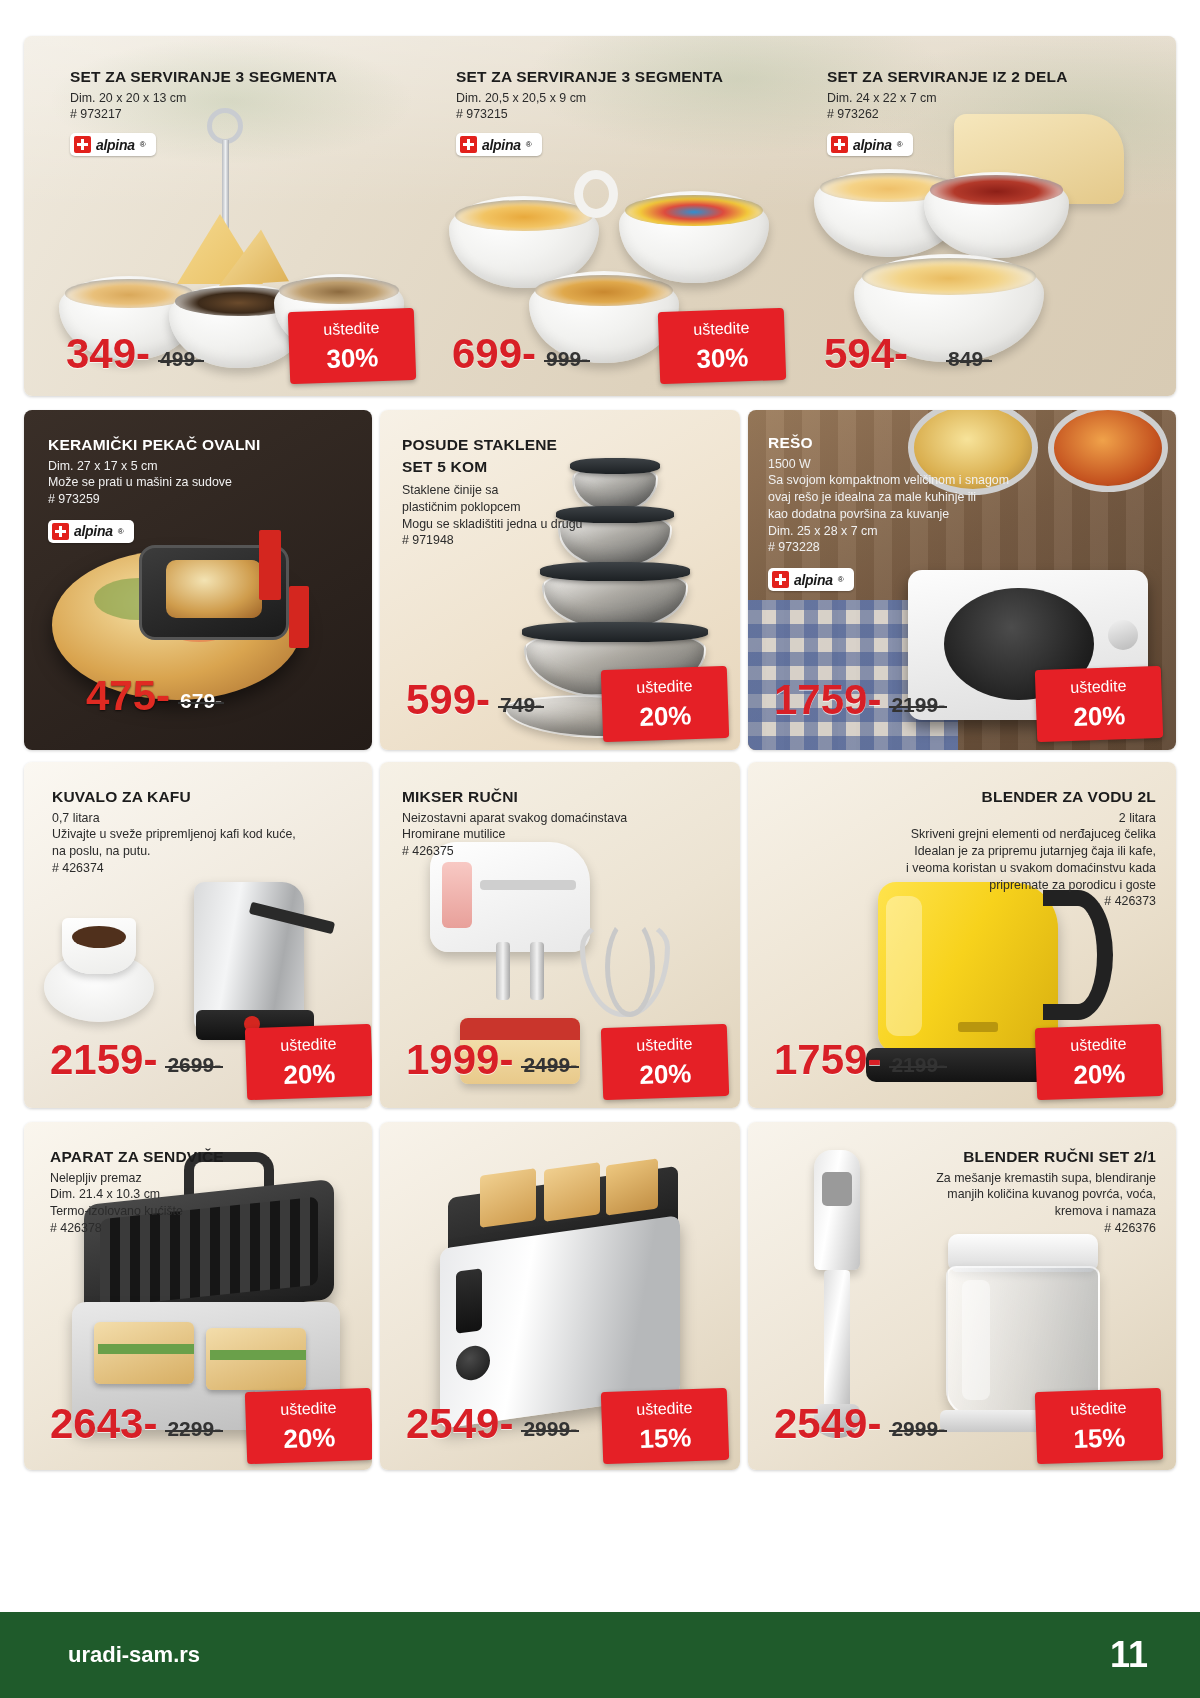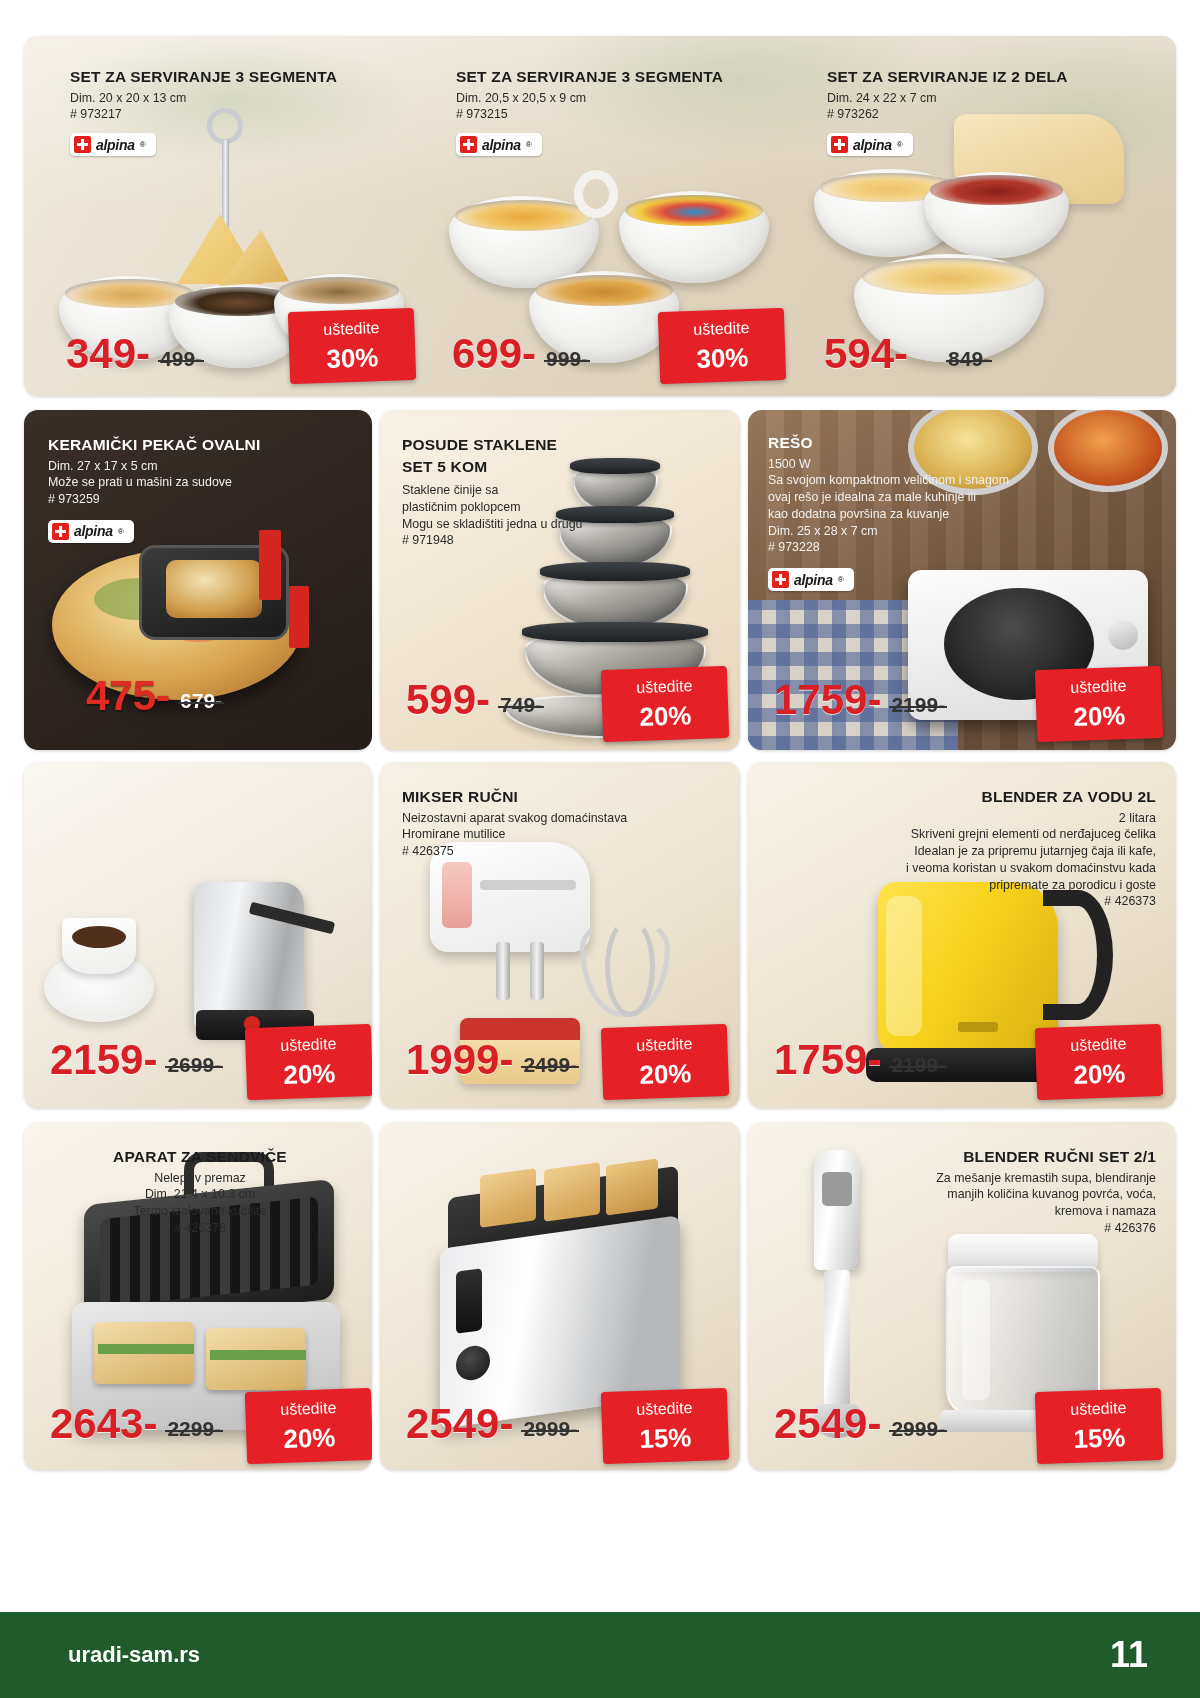--- a/index.html
+++ b/index.html
@@ -9,21 +9,21 @@
     background: #ffffff;
     font-family: "Liberation Sans", sans-serif;
     position: relative;
     overflow: hidden;
   }
   .page { position: relative; width: 1200px; height: 1698px; }
 
   
   .card {
     position: absolute;
-    border-radius: 14px;
+    border-radius: 8px;
     overflow: hidden;
     background: linear-gradient(150deg,#f7f1e6 0%, #efe3cf 55%, #e7d6bb 100%);
     box-shadow: 0 1px 3px rgba(0,0,0,.18);
   }
   .card.dark { background: linear-gradient(150deg,#3a2f28 0%, #241c18 100%); }
   .card.photo-top { }
 
   .card-text { position: absolute; z-index: 6; }
   .ttl {
     font-weight: bold;
@@ -392,20 +392,27 @@
       <div style="position:absolute;left:18px;top:36px;width:74px;height:56px;border-radius:6px 6px 40% 40%;
                   background:linear-gradient(170deg,#ffffff,#ededeb);box-shadow:0 4px 7px rgba(0,0,0,.18);"></div>
       <div style="position:absolute;left:28px;top:44px;width:54px;height:22px;border-radius:50%;background:#50301c;"></div>
       <div style="position:absolute;left:150px;top:0px;width:110px;height:150px;border-radius:10px 22px 12px 12px;
                   background:linear-gradient(100deg,#d9dadb,#f4f5f6 35%,#a9abad 75%,#cfd0d1);box-shadow:0 6px 12px rgba(0,0,0,.25);"></div>
       <div style="position:absolute;left:205px;top:30px;width:86px;height:12px;background:#2a2a2a;transform:rotate(14deg);border-radius:3px;"></div>
       <div style="position:absolute;left:152px;top:128px;width:118px;height:30px;border-radius:6px;background:linear-gradient(180deg,#2c2c2c,#111);"></div>
       <div style="position:absolute;left:200px;top:134px;width:16px;height:16px;border-radius:50%;background:#d4261f;"></div>
     </div>
 
+    <div class="card-text" style="left:28px; top:26px; width:300px;">
+      <div class="ttl">KUVALO ZA KAFU</div>
+      <div class="sub">0,7 litara</div>
+      <div class="sub">Uživajte u sveže pripremljenoj kafi kod kuće,</div>
+      <div class="sub">na poslu, na putu.</div>
+      <div class="sub code"># 426374</div>
+    </div>
 
     <div class="pricebox" style="left:26px; bottom:28px;margin-top:22px;">
       <div class="price-new">2159-</div>
       <div class="price-old">2699-</div>
     </div>
     <div class="badge" style="left:222px; bottom:10px;">
       <div class="u">uštedite</div>
       <div class="p"><span>20</span><span>%</span></div>
     </div>
   </div>
@@ -491,21 +498,21 @@
       <div style="position:absolute;left:18px;top:150px;width:268px;height:128px;border-radius:14px;
                   background:linear-gradient(170deg,#e9e9e9,#bdbdbd);box-shadow:0 8px 14px rgba(0,0,0,.25);"></div>
       <div style="position:absolute;left:40px;top:170px;width:100px;height:62px;border-radius:6px;
                   background:linear-gradient(160deg,#f3ddab,#d7ae63);box-shadow:0 3px 5px rgba(0,0,0,.25);"></div>
       <div style="position:absolute;left:152px;top:176px;width:100px;height:62px;border-radius:6px;
                   background:linear-gradient(160deg,#f3ddab,#d7ae63);box-shadow:0 3px 5px rgba(0,0,0,.25);"></div>
       <div style="position:absolute;left:44px;top:192px;width:96px;height:10px;background:#6aa04a;"></div>
       <div style="position:absolute;left:156px;top:198px;width:96px;height:10px;background:#6aa04a;"></div>
     </div>
 
-    <div class="card-text" style="left:26px; top:26px; width:300px;text-align:center;">
+    <div class="card-text" style="left:26px; top:26px; width:300px;">
       <div class="ttl">APARAT ZA SENDVIČE</div>
       <div class="sub">Nelepljiv premaz</div>
       <div class="sub">Dim. 21.4 x 10.3 cm</div>
       <div class="sub">Termo-izolovano kućište</div>
       <div class="sub code"># 426378</div>
     </div>
 
     <div class="pricebox" style="left:26px; bottom:26px;">
       <div class="price-new">2643-</div>
       <div class="price-old">2299-</div>

